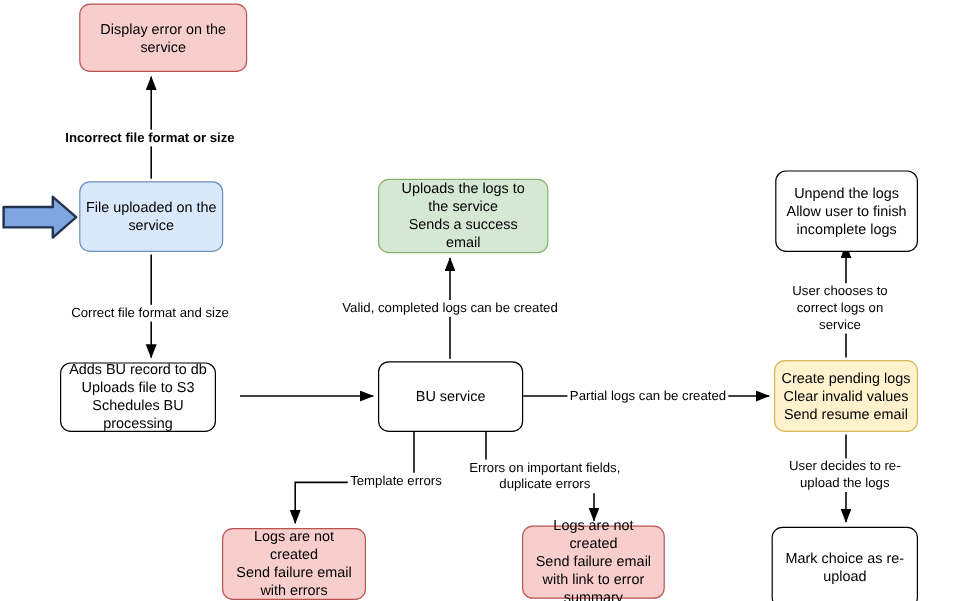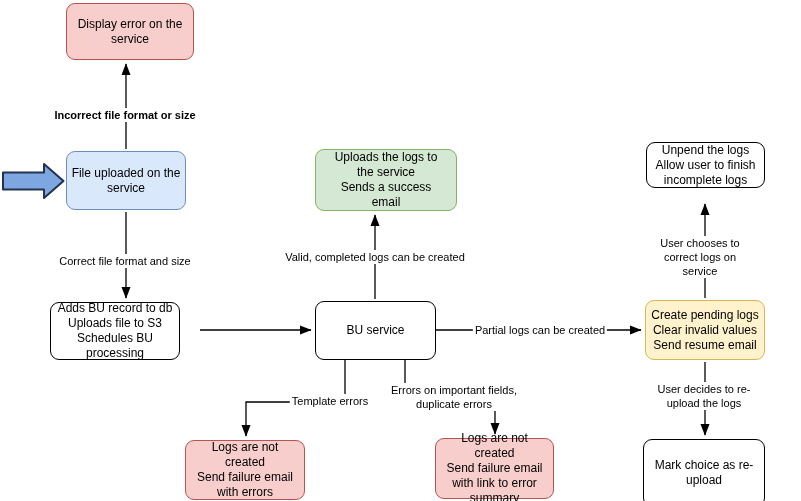--- a/index.html
+++ b/index.html
@@ -19,27 +19,27 @@
   .node.red{background:#f8cecc;border-color:#b85450;}
   .node.blue{background:#dae8fc;border-color:#6c8ebf;}
   .node.green{background:#d5e8d4;border-color:#82b366;}
   .node.yellow{background:#fff2cc;border-color:#d6b656;}
   .edge-label{
     position:absolute;z-index:3;transform:translate(-50%,-50%);
     background:#ffffff;padding:0 2px;
     font-size:11px;line-height:14px;text-align:center;white-space:pre-line;
   }
   
-  #n-display-error {left:66px; top:3px;   width:128px;height:57px;}
+  #n-display-error {left:66px; top:3px;   width:140px;height:57px;}
   #n-file-uploaded {left:66px; top:151px; width:120px;height:59px;}
   #n-adds-bu       {left:50px; top:302px; width:130px;height:58px;}
   #n-bu-service    {left:315px;top:301px; width:121px;height:59px;}
   #n-success       {left:315px;top:149px; width:142px;height:62px;}
   #n-pending       {left:645px;top:300px; width:120px;height:60px;}
-  #n-unpend        {left:646px;top:142px; width:119px;height:46px;}
+  #n-unpend        {left:646px;top:142px; width:119px;height:68px;}
   #n-reupload      {left:643px;top:439px; width:122px;height:68px;}
   #n-fail-template {left:185px;top:440px; width:120px;height:60px;}
   #n-fail-fields   {left:435px;top:438px; width:119px;height:61px;}
   
   #l-incorrect    {left:125px;top:115px;font-weight:bold;}
   #l-correct      {left:125px;top:261px;}
   #l-valid        {left:375px;top:257px;}
   #l-partial      {left:540px;top:330px;}
   #l-template     {left:330px;top:401px;}
   #l-fields       {left:454px;top:397px;}

